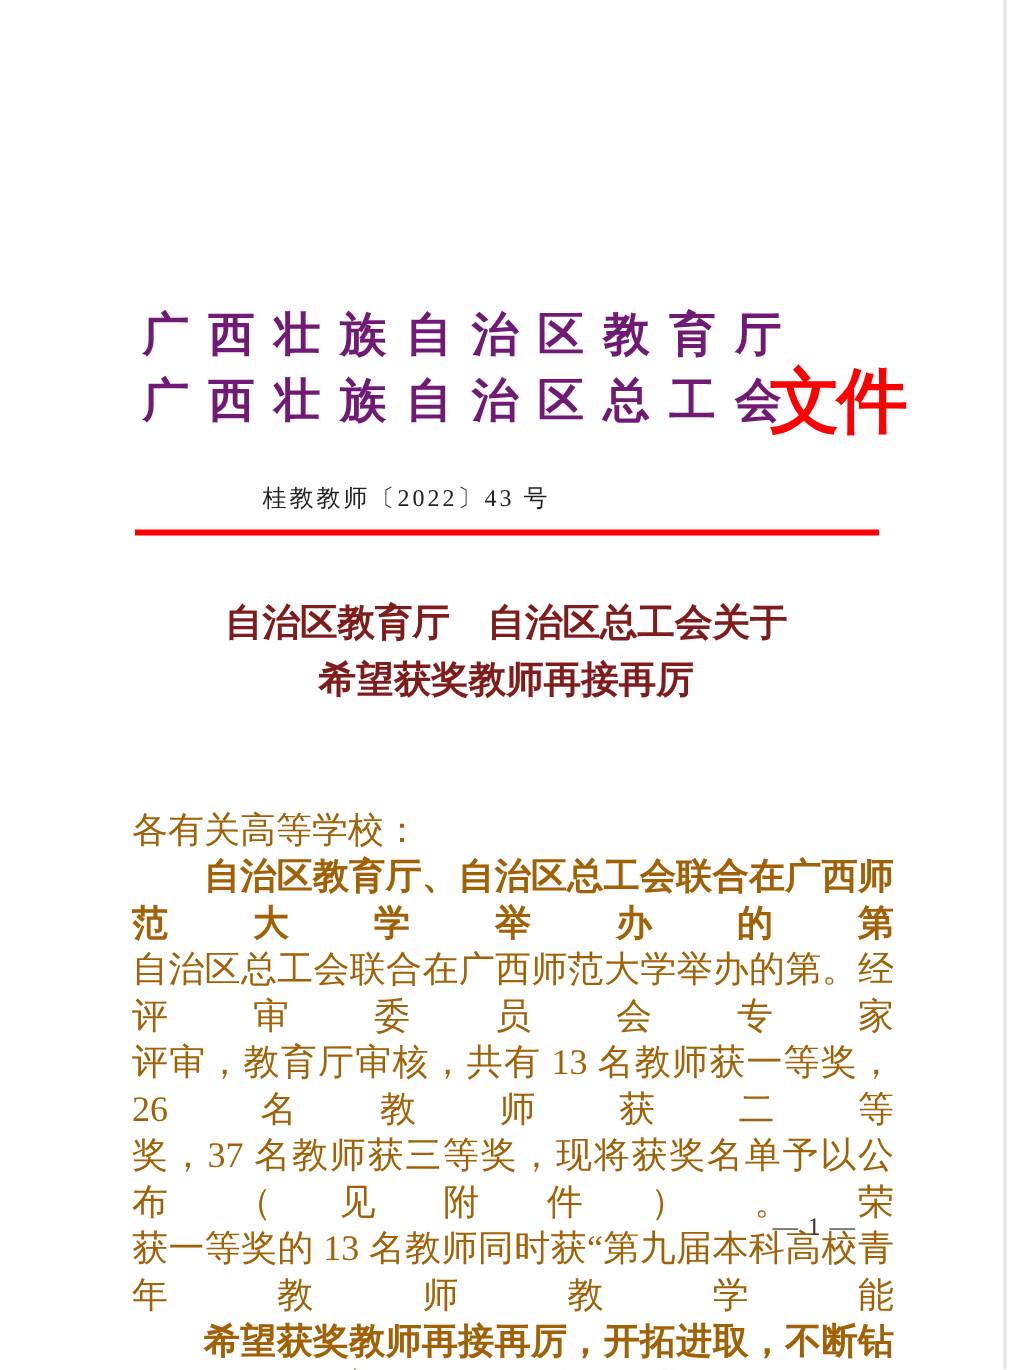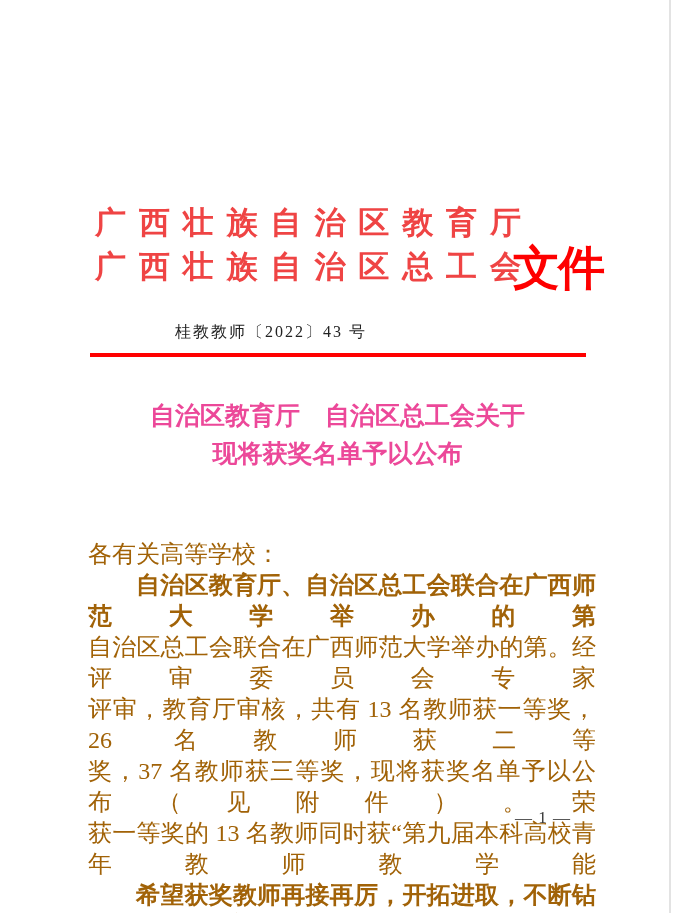--- a/index.html
+++ b/index.html
@@ -22,21 +22,21 @@
     left: 95px;
     width: 516px;
     display: flex;
     align-items: center;
   }
   .issuer-lines {
     width: 426px;
     flex: none;
   }
   .issuer-line {
-    color: #ef4444;
+    color: #701a75;
     font-weight: bold;
     font-size: 31px;
     line-height: 44px;
     white-space: nowrap;
     text-align: justify;
     text-align-last: justify;
   }
   .doc-type {
     color: #fe0000;
     font-weight: bold;
@@ -71,21 +71,21 @@
   .title {
     position: absolute;
     top: 397px;
     left: 0;
     width: 675px;
     margin: 0;
     text-align: center;
     font-size: 25px;
     font-weight: bold;
     line-height: 38px;
-    color: #ec4899;
+    color: #7f1d1d;
   }
   .title-line { display: block; }
   
   .body-text {
     position: absolute;
     top: 539px;
     left: 88px;
     width: 508px;
     font-size: 24px;
     line-height: 31px;
@@ -133,21 +133,21 @@
     </div>
     <div class="doc-type">文件</div>
   </div>
 
   <div class="doc-number">桂教教师〔2022〕43 号</div>
 
   <div class="red-divider"></div>
 
   <h1 class="title">
     <span class="title-line">自治区教育厅　自治区总工会关于</span>
-    <span class="title-line">现将获奖名单予以公布</span>
+    <span class="title-line">希望获奖教师再接再厉</span>
   </h1>
 
   <div class="body-text">
     <div class="line">各有关高等学校：</div>
     <div class="line j ind">自治区教育厅、自治区总工会联合在广西师范大学举办的第</div>
     <div class="line j">自治区总工会联合在广西师范大学举办的第。经评审委员会专家</div>
     <div class="line j">评审，教育厅审核，共有 13 名教师获一等奖，26 名教师获二等</div>
     <div class="line j">奖，37 名教师获三等奖，现将获奖名单予以公布（见附件）。荣</div>
     <div class="line j">获一等奖的 13 名教师同时获“第九届本科高校青年教师教学能</div>
     <div class="line j ind">希望获奖教师再接再厉，开拓进取，不断钻研教育教学业务，</div>

